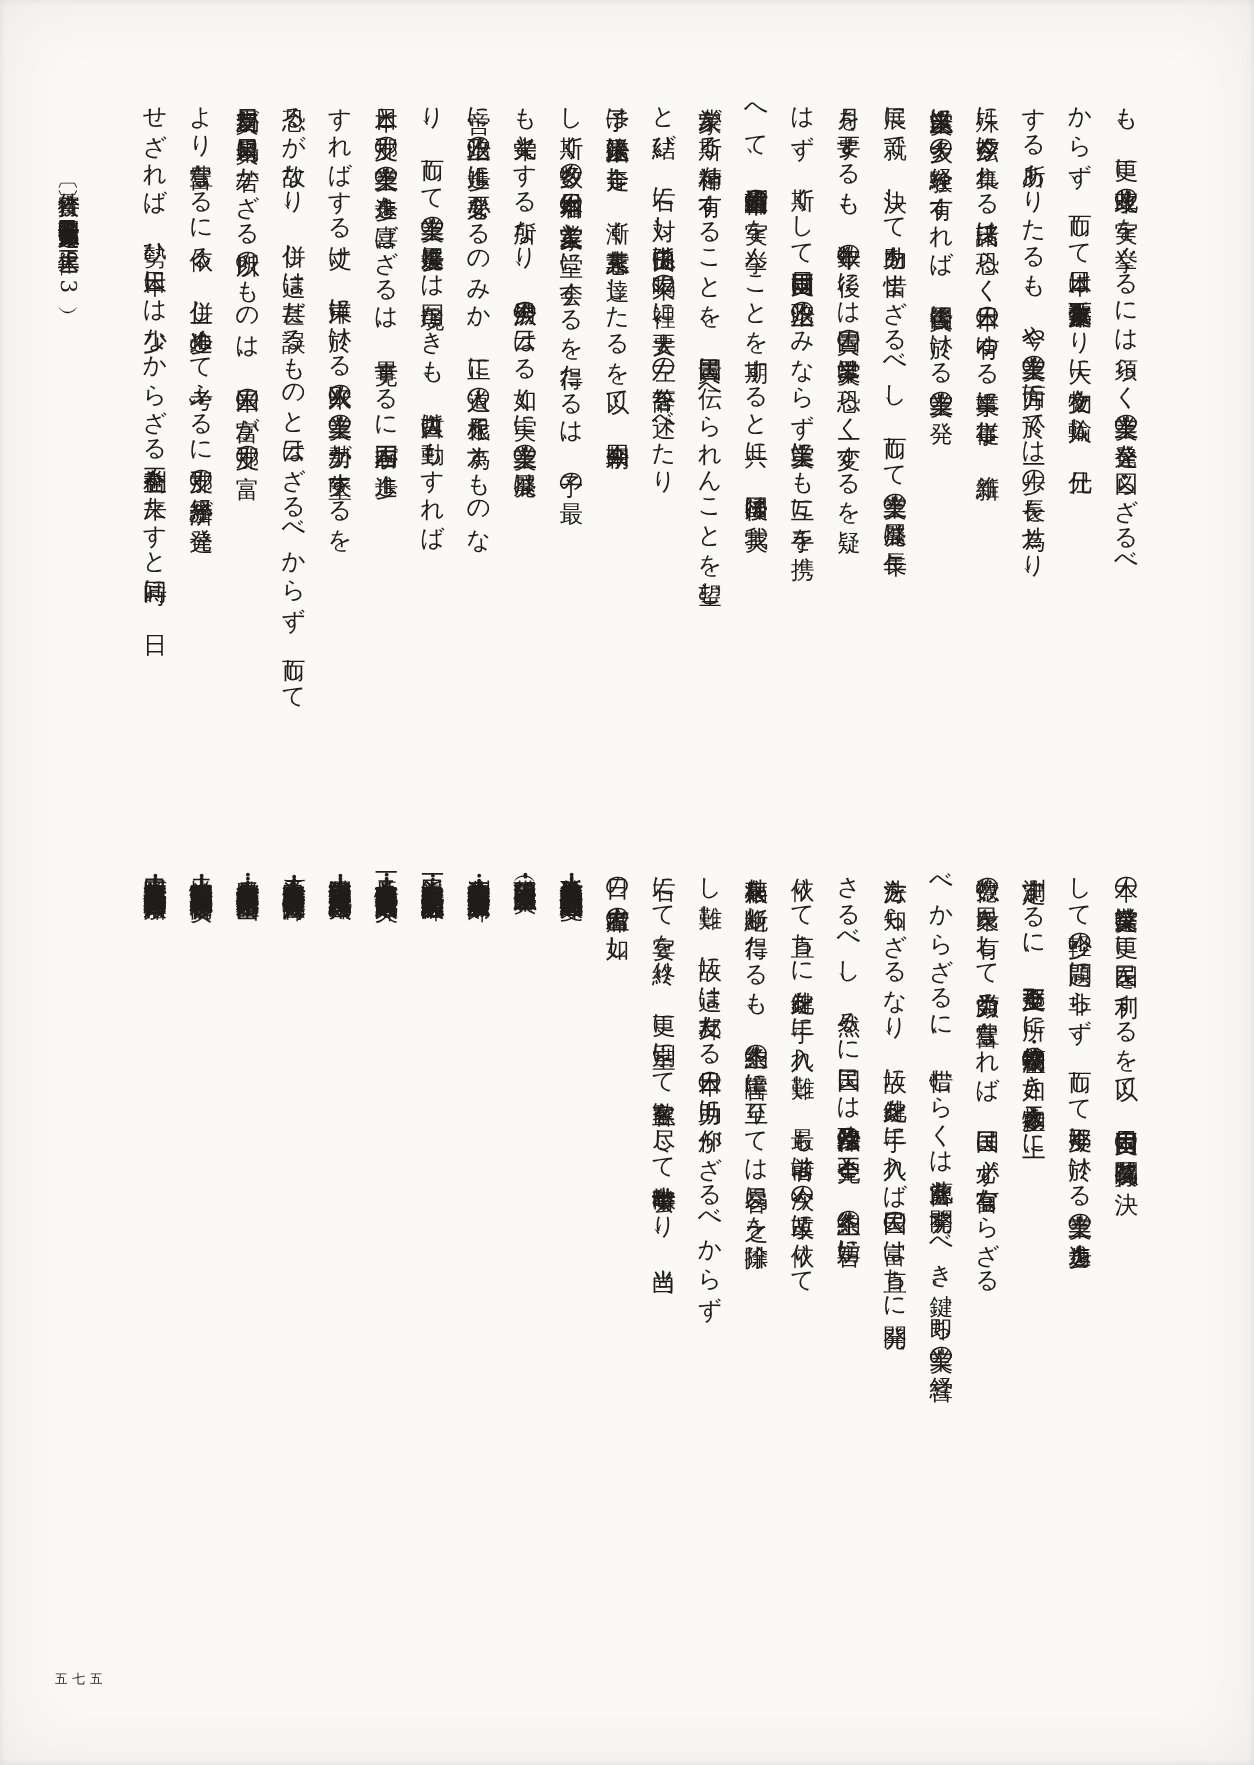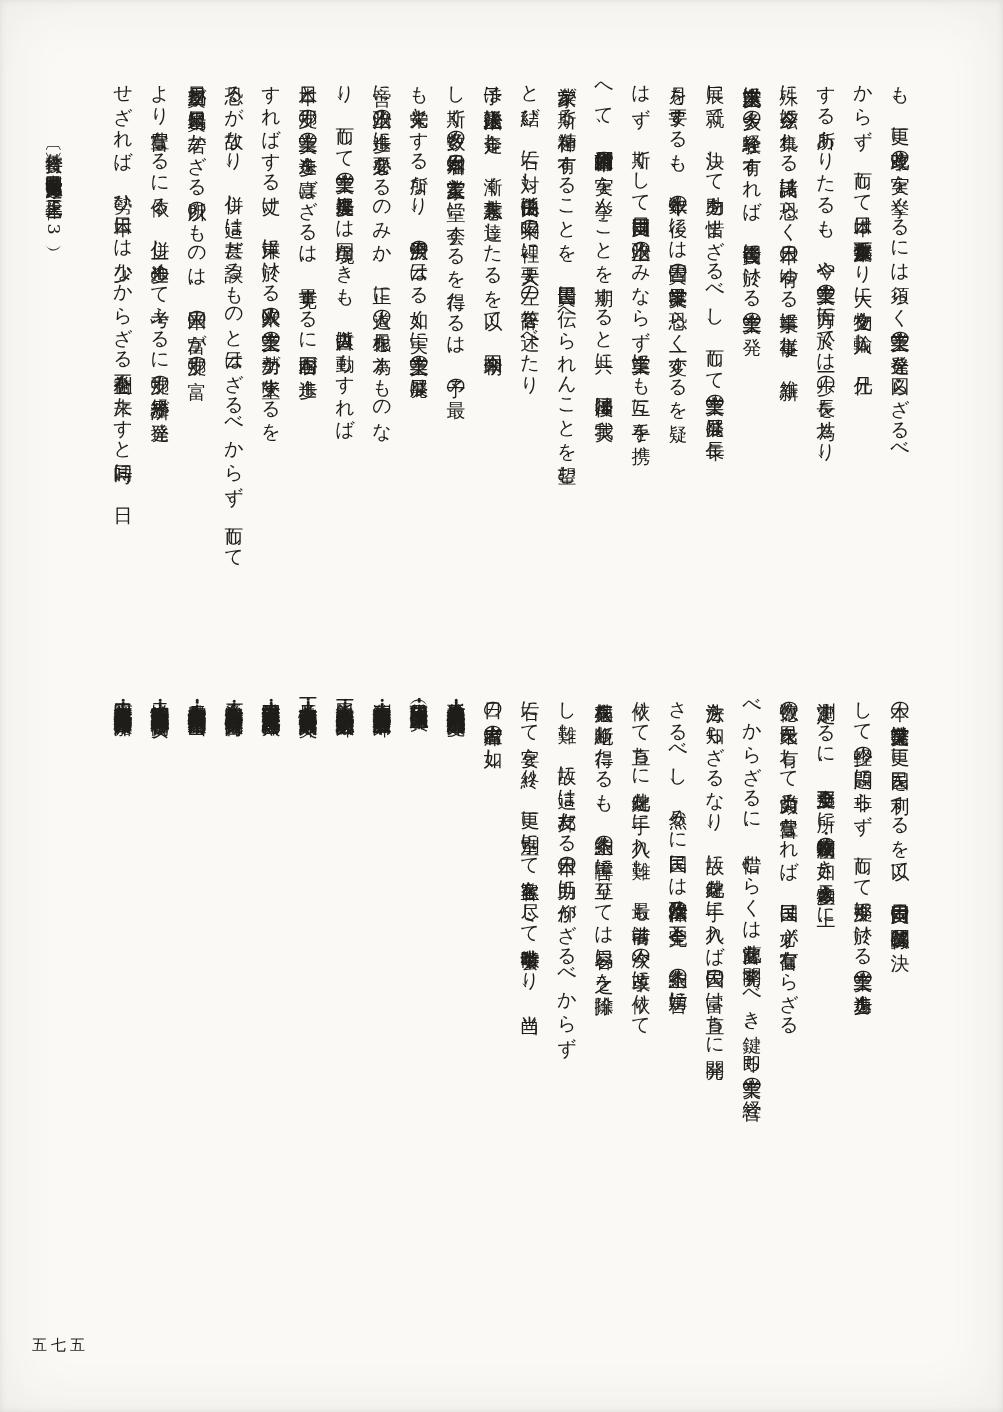--- a/index.html
+++ b/index.html
@@ -39,23 +39,23 @@
     top:140px;
     left:42px;
     height:545px;
     margin:0;
     font-size:17.5px;
     letter-spacing:0.5px;
     line-height:24px;
   }
   .page-number{
     position:absolute;
-    left:32px;
+    left:44px;
     top:1336px;
-    font-size:15px;
+    font-size:10px;
     letter-spacing:4px;
   }
 </style>
 </head>
 <body>
 
 <div class="page">
 
   <section class="block upper-block vtext">
     <div class="cols">

